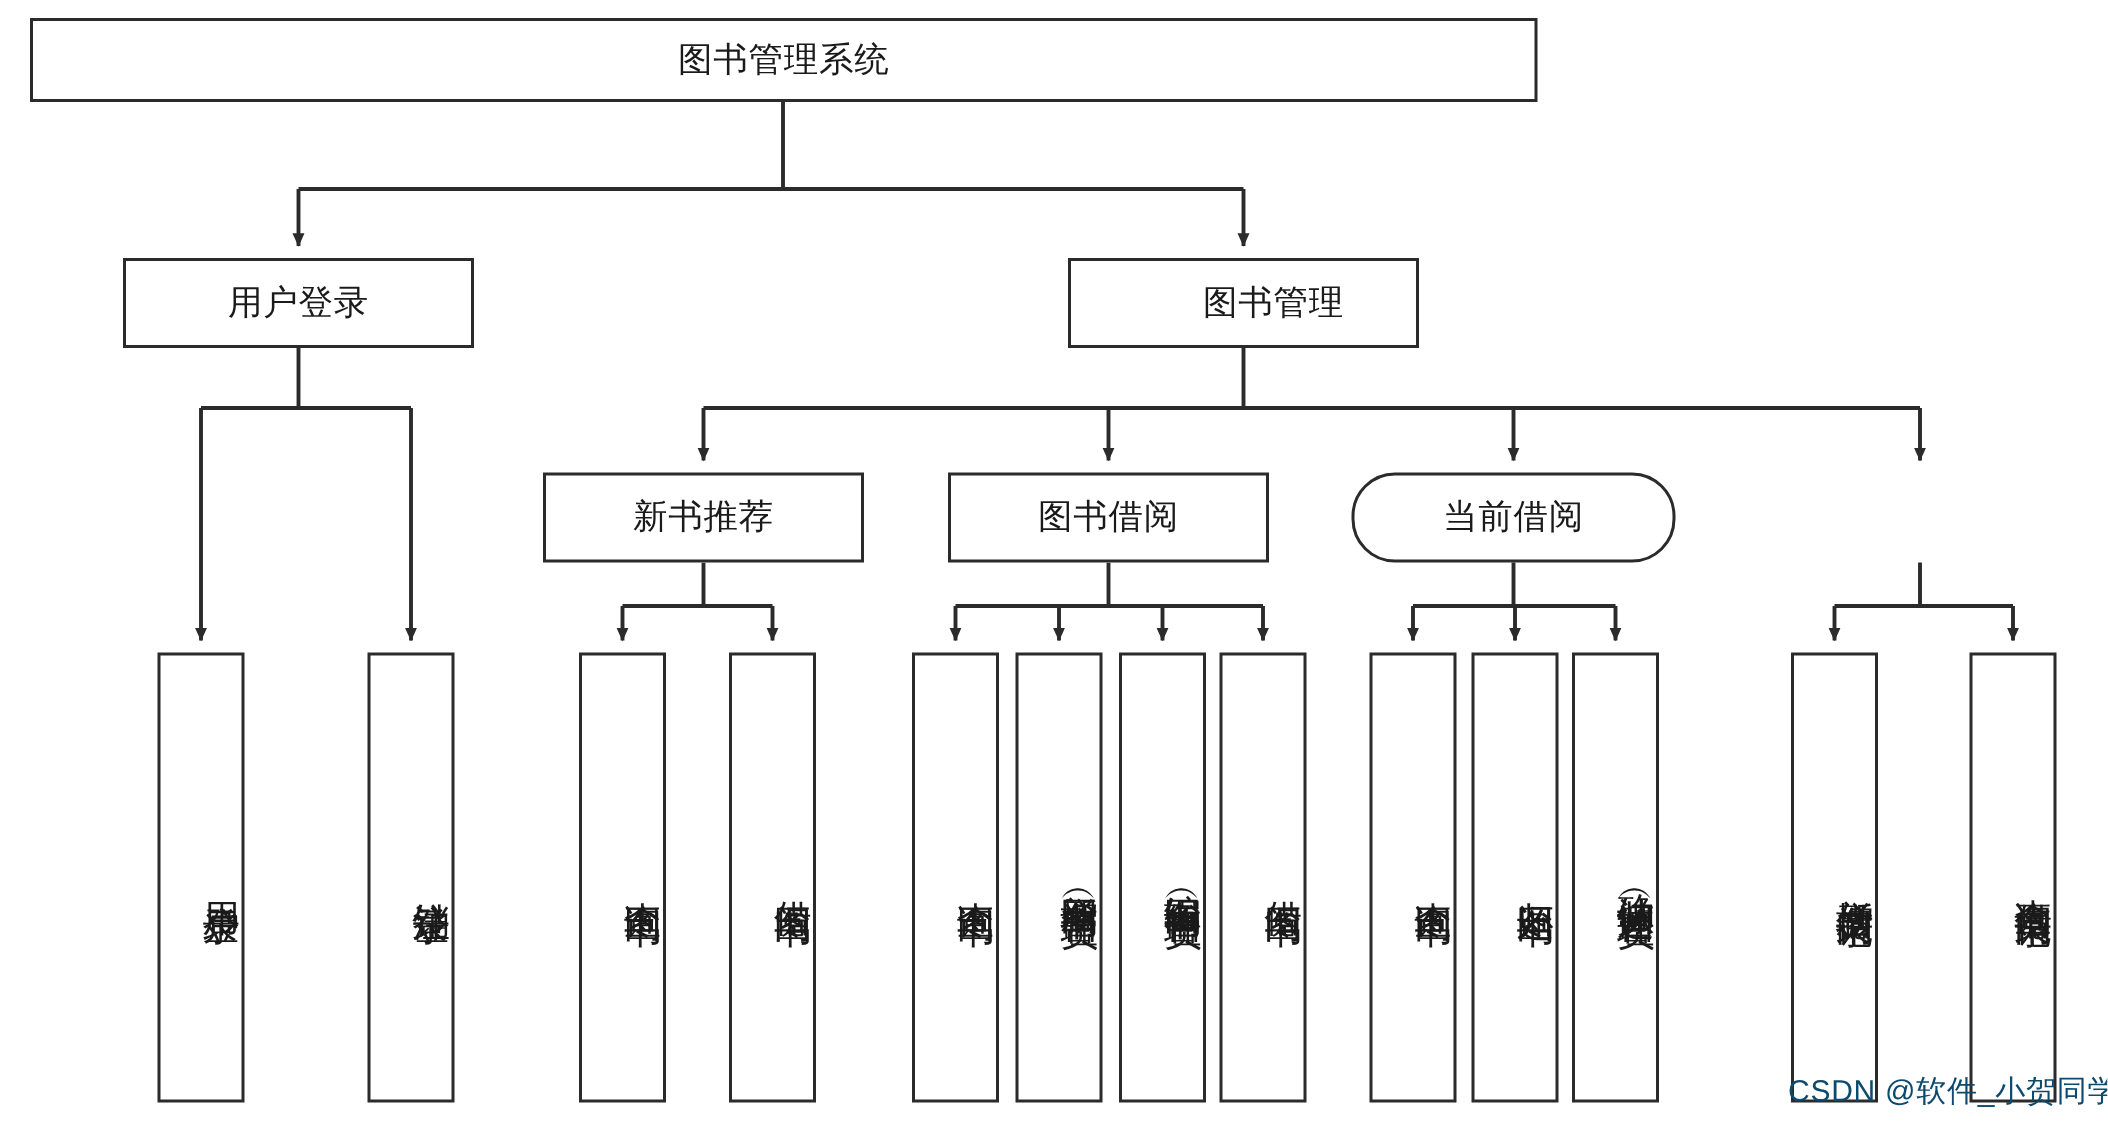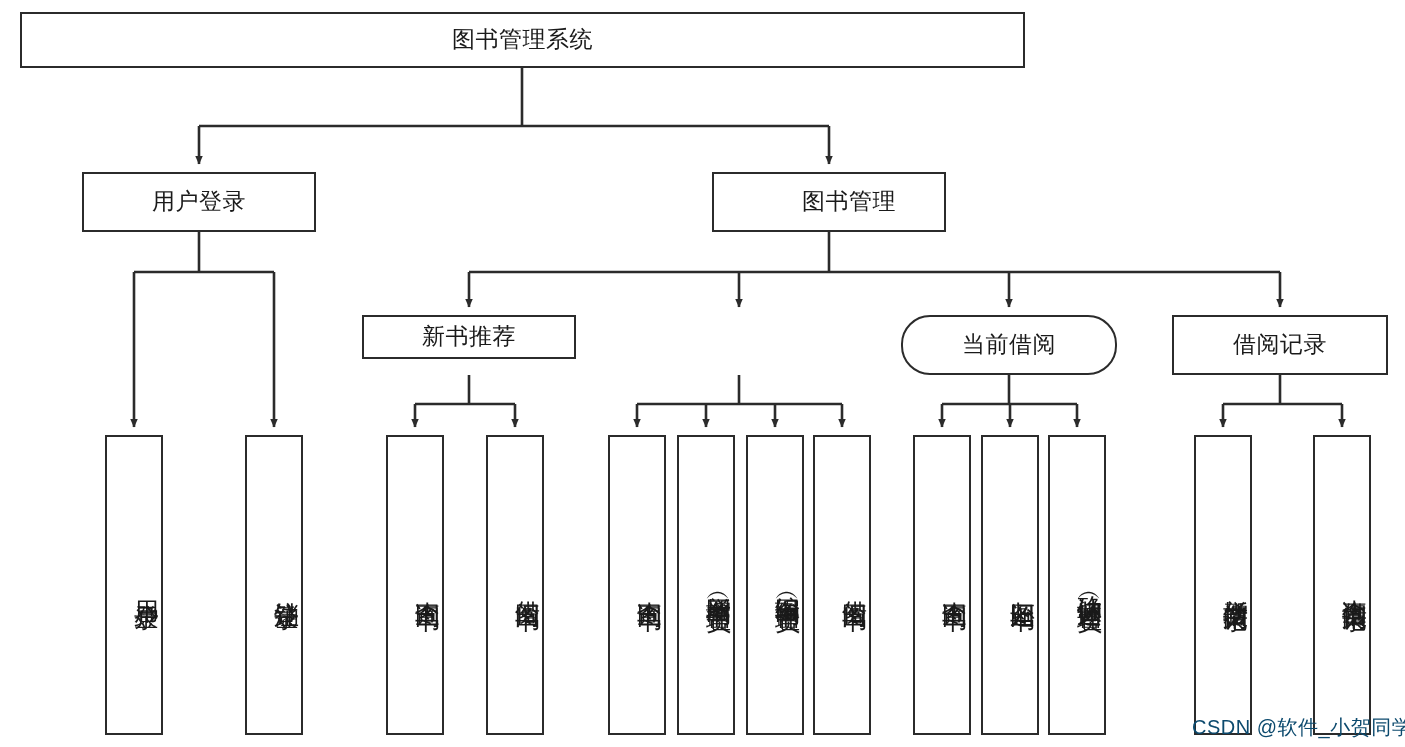--- a/index.html
+++ b/index.html
@@ -124,28 +124,28 @@
     <span>图书管理系统</span>
   </div>
 
   <div class="node horiz" style="left:82px; top:172px; width:234px; height:60px;">
     <span>用户登录</span>
   </div>
   <div class="node horiz" style="left:712px; top:172px; width:234px; height:60px;padding-left:40px;">
     <span>图书管理</span>
   </div>
 
-  <div class="node horiz" style="left:362px; top:315px; width:214px; height:44px;">
+  <div class="node horiz" style="left:362px; top:315px; width:214px; height:60px;">
     <span>新书推荐</span>
+  </div>
+  <div class="node horiz" style="left:632px; top:315px; width:214px; height:60px;">
+    <span>图书借阅</span>
   </div>
   <div class="node horiz" style="left:901px; top:315px; width:216px; height:60px;border-radius:29px;">
     <span>当前借阅</span>
-  </div>
-  <div class="node horiz" style="left:1172px; top:315px; width:216px; height:60px;">
-    <span>借阅记录</span>
   </div>
 
   <div class="node vert" style="left:105px; top:435px; width:58px; height:300px;">
     <span class="vtext">用户登录</span>
   </div>
   <div class="node vert" style="left:245px; top:435px; width:58px; height:300px;">
     <span class="vtext">注销登录</span>
   </div>
   <div class="node vert" style="left:386px; top:435px; width:58px; height:300px;">
     <span class="vtext">查询图书</span>

